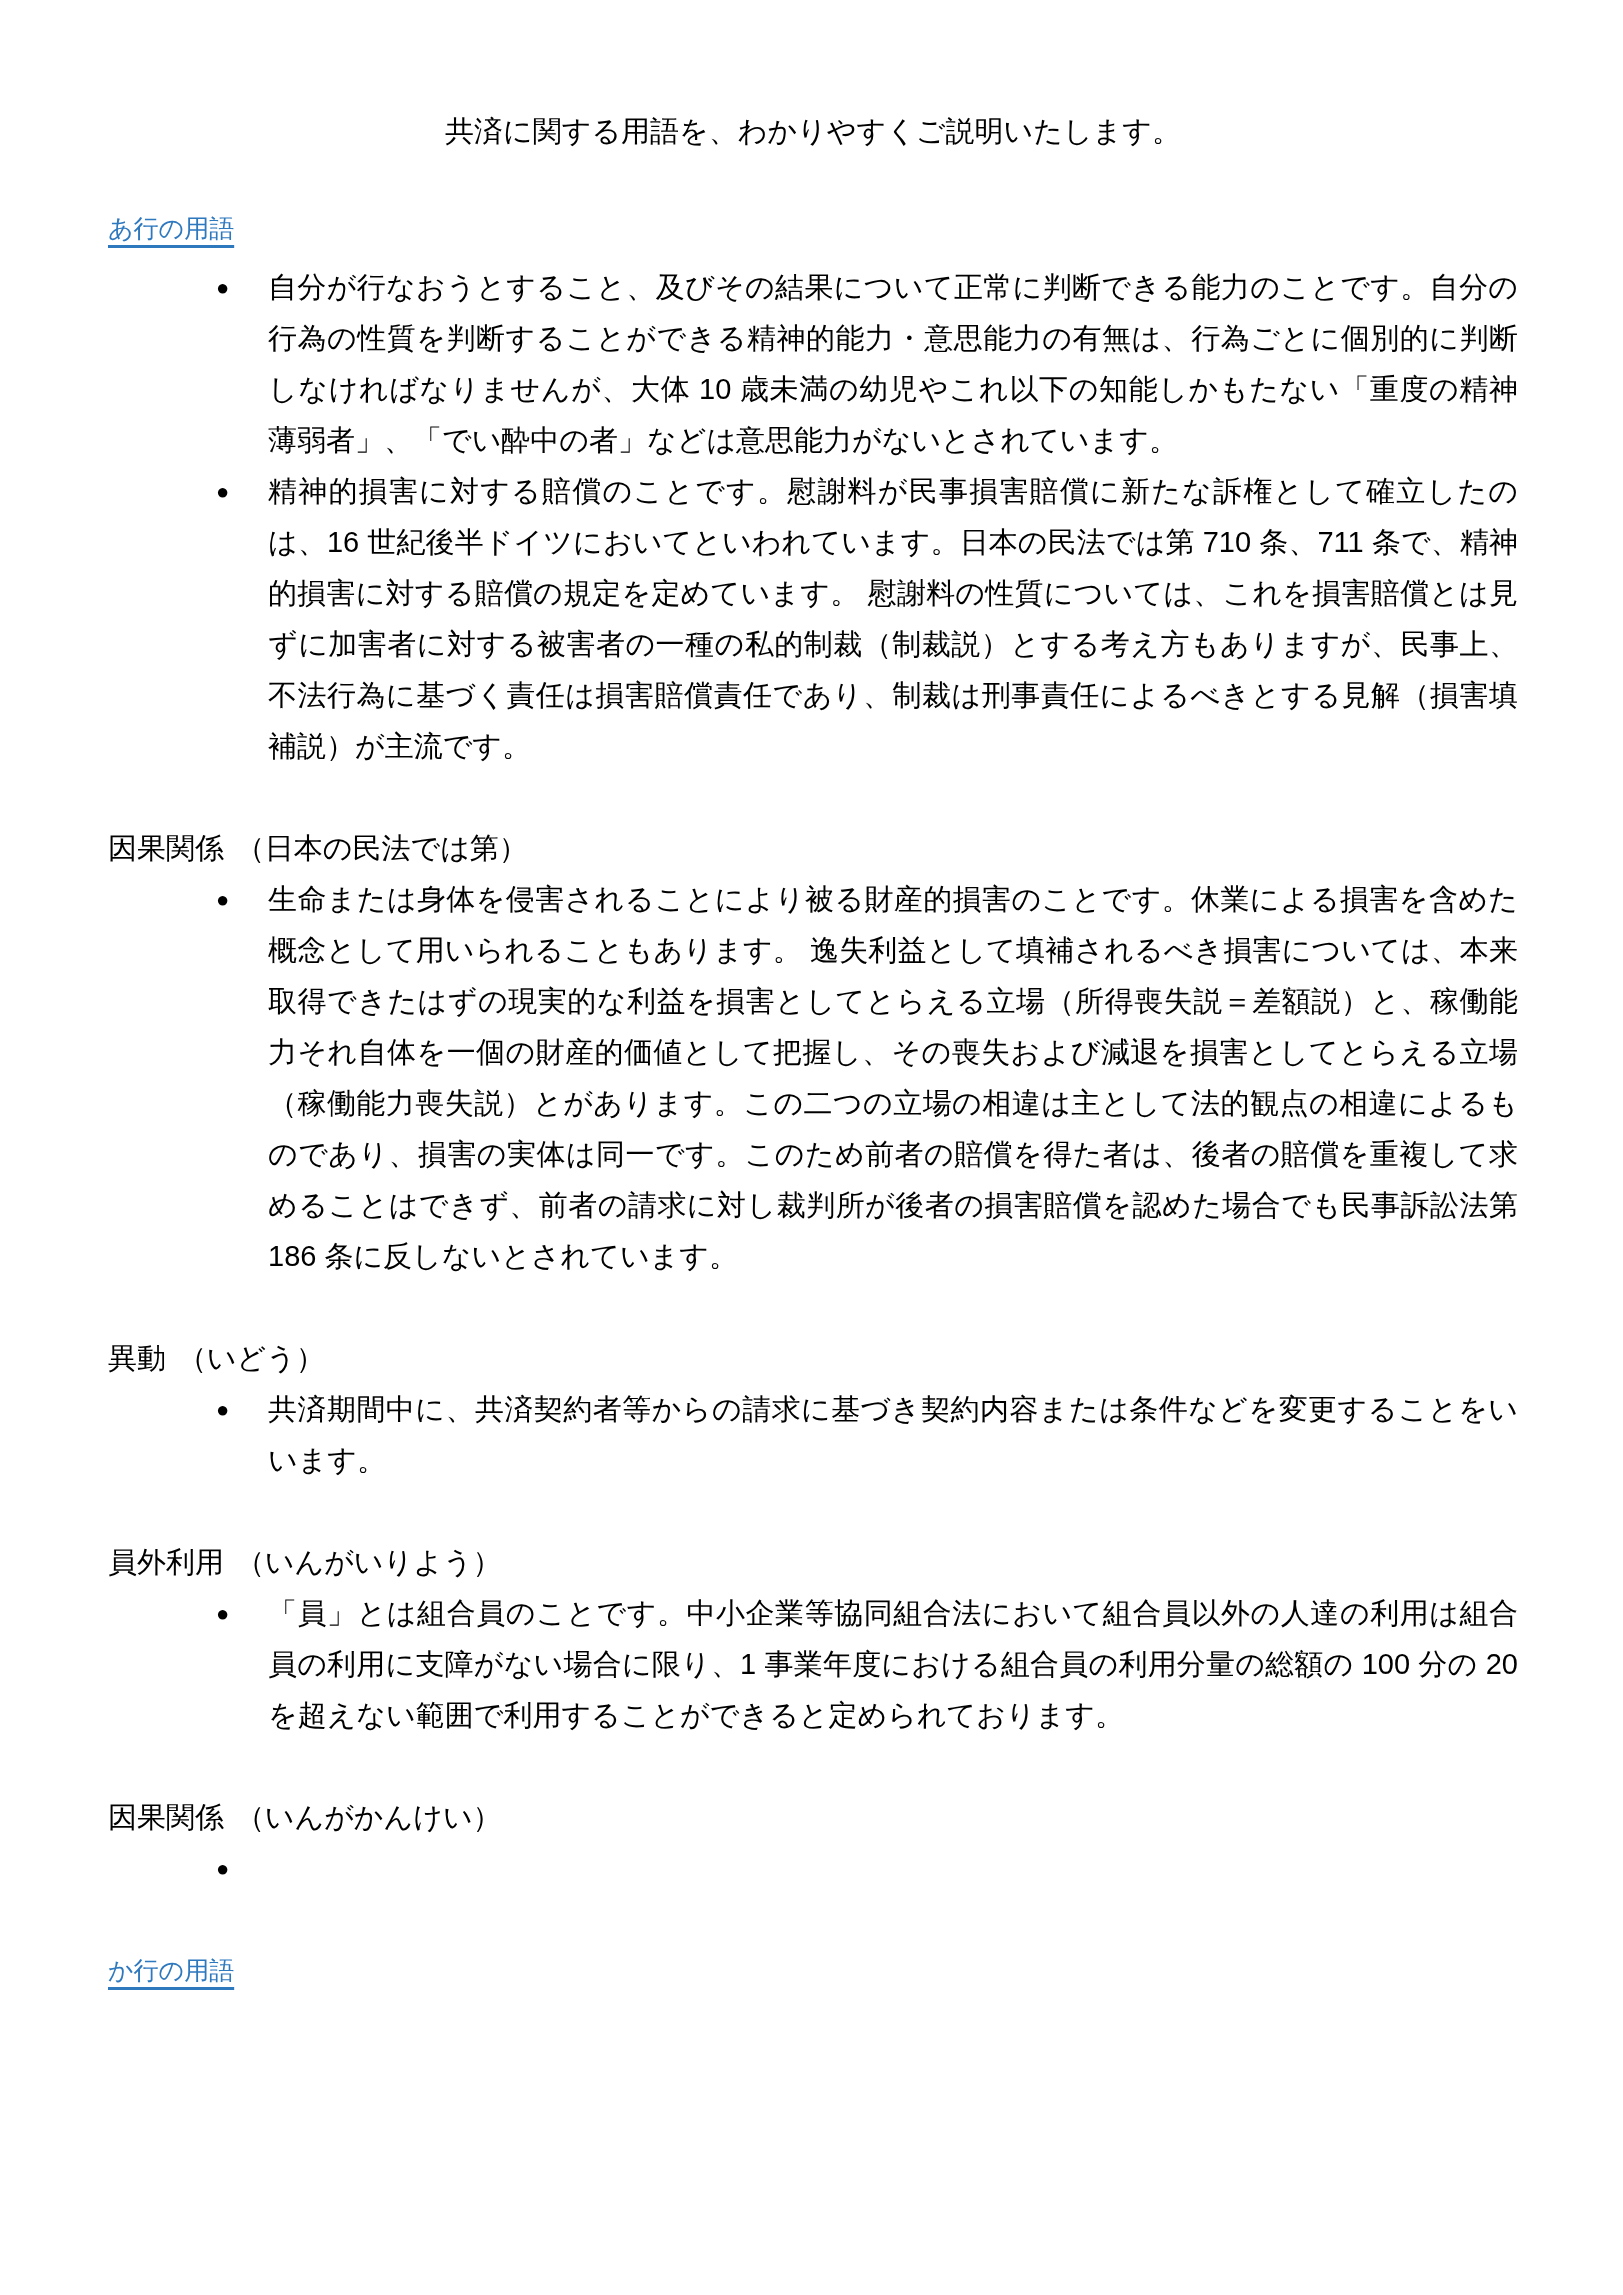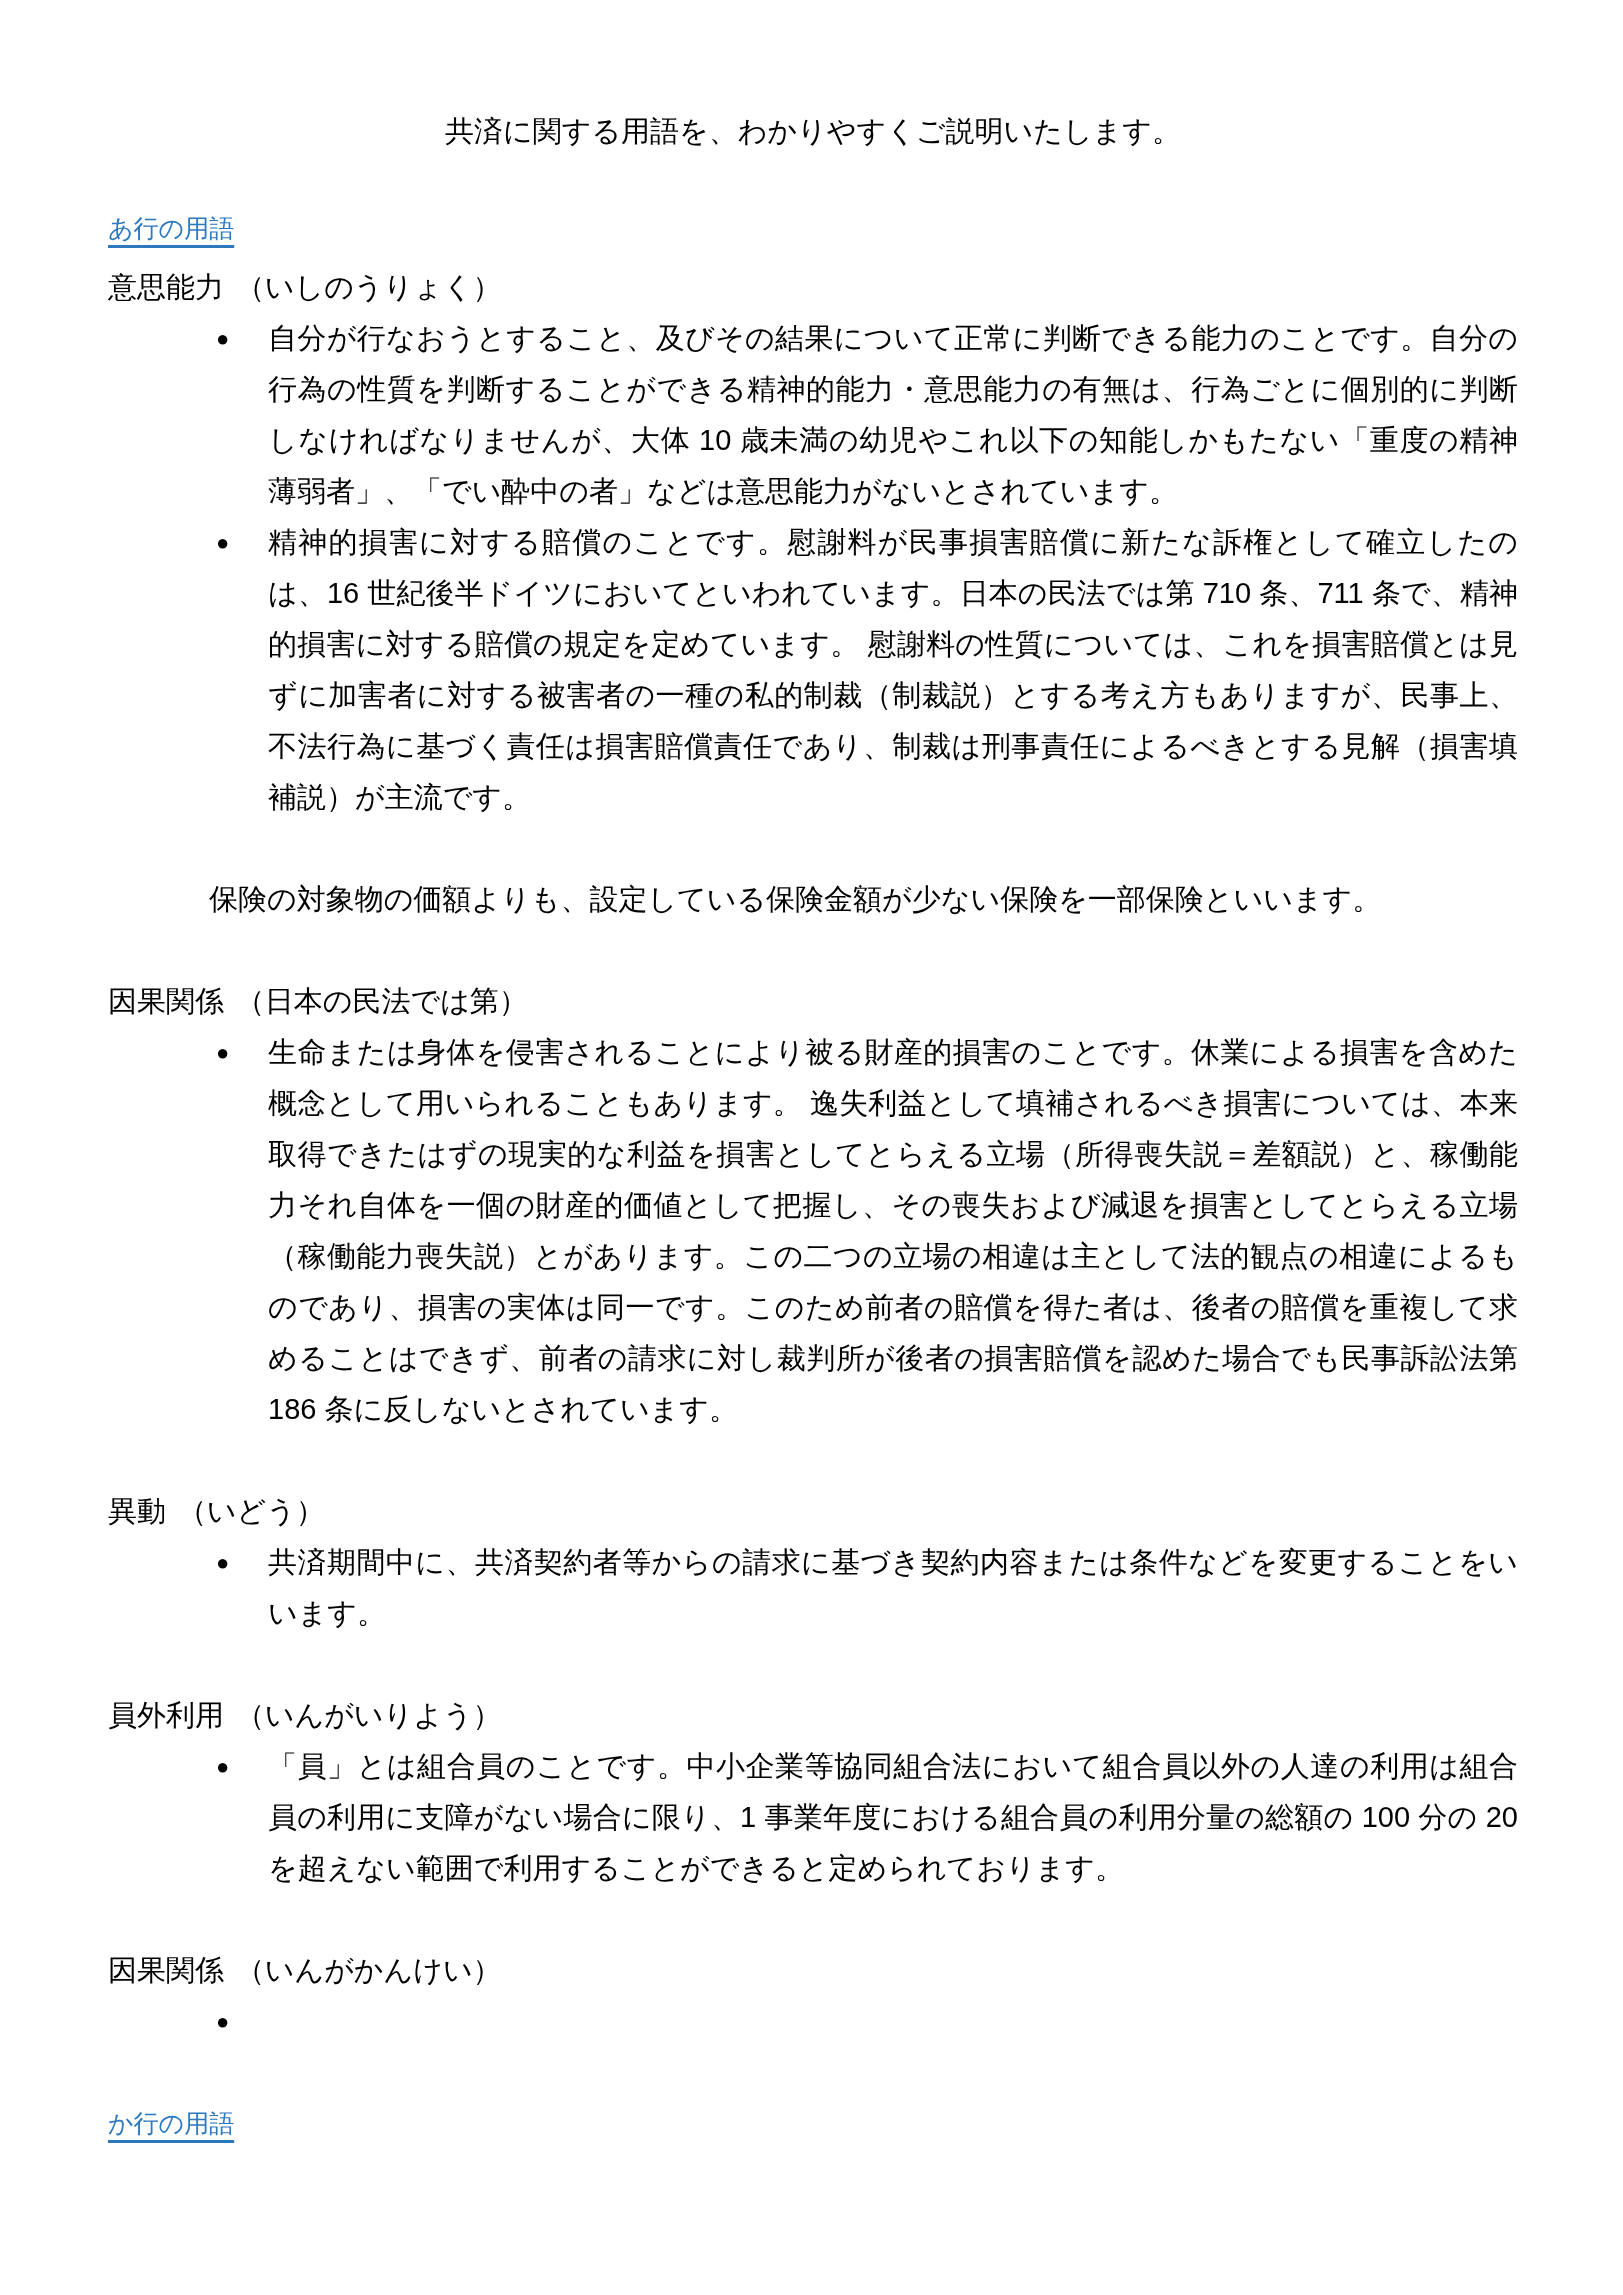--- a/index.html
+++ b/index.html
@@ -77,44 +77,38 @@
 
 <div class="page" style="--heading-blue: #2E78BE;">
   <div class="doc-title">共済に関する用語を、わかりやすくご説明いたします。</div>
   <div id="sections">
   <section class="section">
     <h2 class="section-heading">
       <span class="heading-text">あ行の用語</span>
     </h2>
     <div class="terms">
   <div class="term-block no-gap">
-    <div class="term-line">
-      <span class="term-name">意思能力</span><span class="term-reading">（いしのうりょく）</span>
-    </div>
     <div class="definition">
               <div class="def-bullet">
                 <span class="bullet-glyph">●</span>
                 <span class="def-text">自分が行なおうとすること、及びその結果について正常に判断できる能力のことです。自分の行為の性質を判断することができる精神的能力・意思能力の有無は、行為ごとに個別的に判断しなければなりませんが、大体 10 歳未満の幼児やこれ以下の知能しかもたない「重度の精神薄弱者」、「でい酔中の者」などは意思能力がないとされています。</span>
               </div>
             </div>
   </div>
 
   <div class="term-block">
     <div class="definition">
               <div class="def-bullet">
                 <span class="bullet-glyph">●</span>
                 <span class="def-text">精神的損害に対する賠償のことです。慰謝料が民事損害賠償に新たな訴権として確立したのは、16 世紀後半ドイツにおいてといわれています。日本の民法では第 710 条、711 条で、精神的損害に対する賠償の規定を定めています。 慰謝料の性質については、これを損害賠償とは見ずに加害者に対する被害者の一種の私的制裁（制裁説）とする考え方もありますが、民事上、不法行為に基づく責任は損害賠償責任であり、制裁は刑事責任によるべきとする見解（損害填補説）が主流です。</span>
               </div>
             </div>
   </div>
 
   <div class="term-block">
-    <div class="definition">
-              <div class="def-plain">保険の対象物の価額よりも、設定している保険金額が少ない保険を一部保険といいます。</div>
-            </div>
   </div>
 
   <div class="term-block">
     <div class="term-line">
       <span class="term-name">因果関係</span><span class="term-reading">（日本の民法では第）</span>
     </div>
     <div class="definition">
               <div class="def-bullet">
                 <span class="bullet-glyph">●</span>
                 <span class="def-text">生命または身体を侵害されることにより被る財産的損害のことです。休業による損害を含めた概念として用いられることもあります。 逸失利益として填補されるべき損害については、本来取得できたはずの現実的な利益を損害としてとらえる立場（所得喪失説＝差額説）と、稼働能力それ自体を一個の財産的価値として把握し、その喪失および減退を損害としてとらえる立場（稼働能力喪失説）とがあります。この二つの立場の相違は主として法的観点の相違によるものであり、損害の実体は同一です。このため前者の賠償を得た者は、後者の賠償を重複して求めることはできず、前者の請求に対し裁判所が後者の損害賠償を認めた場合でも民事訴訟法第 186 条に反しないとされています。</span>

